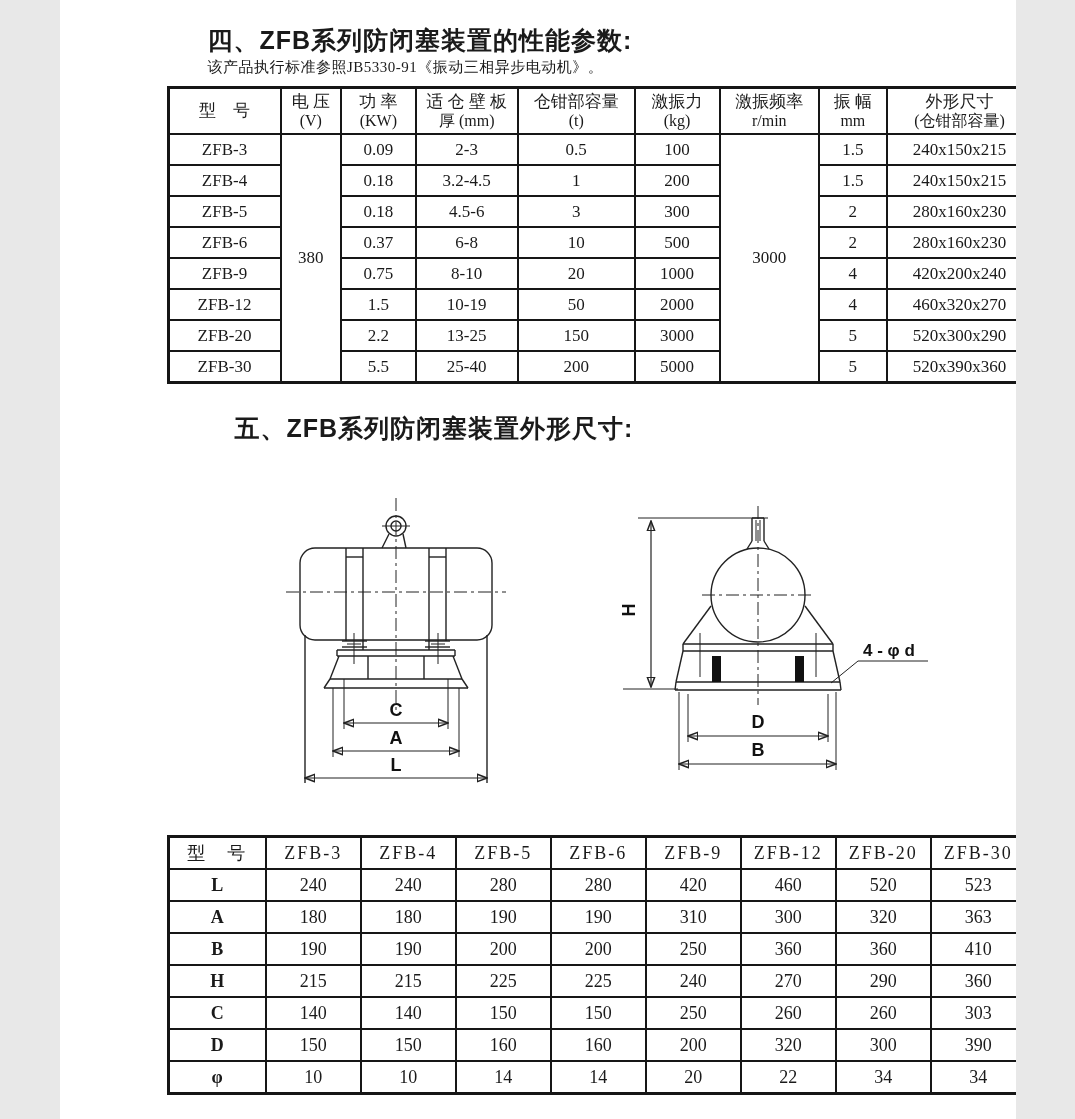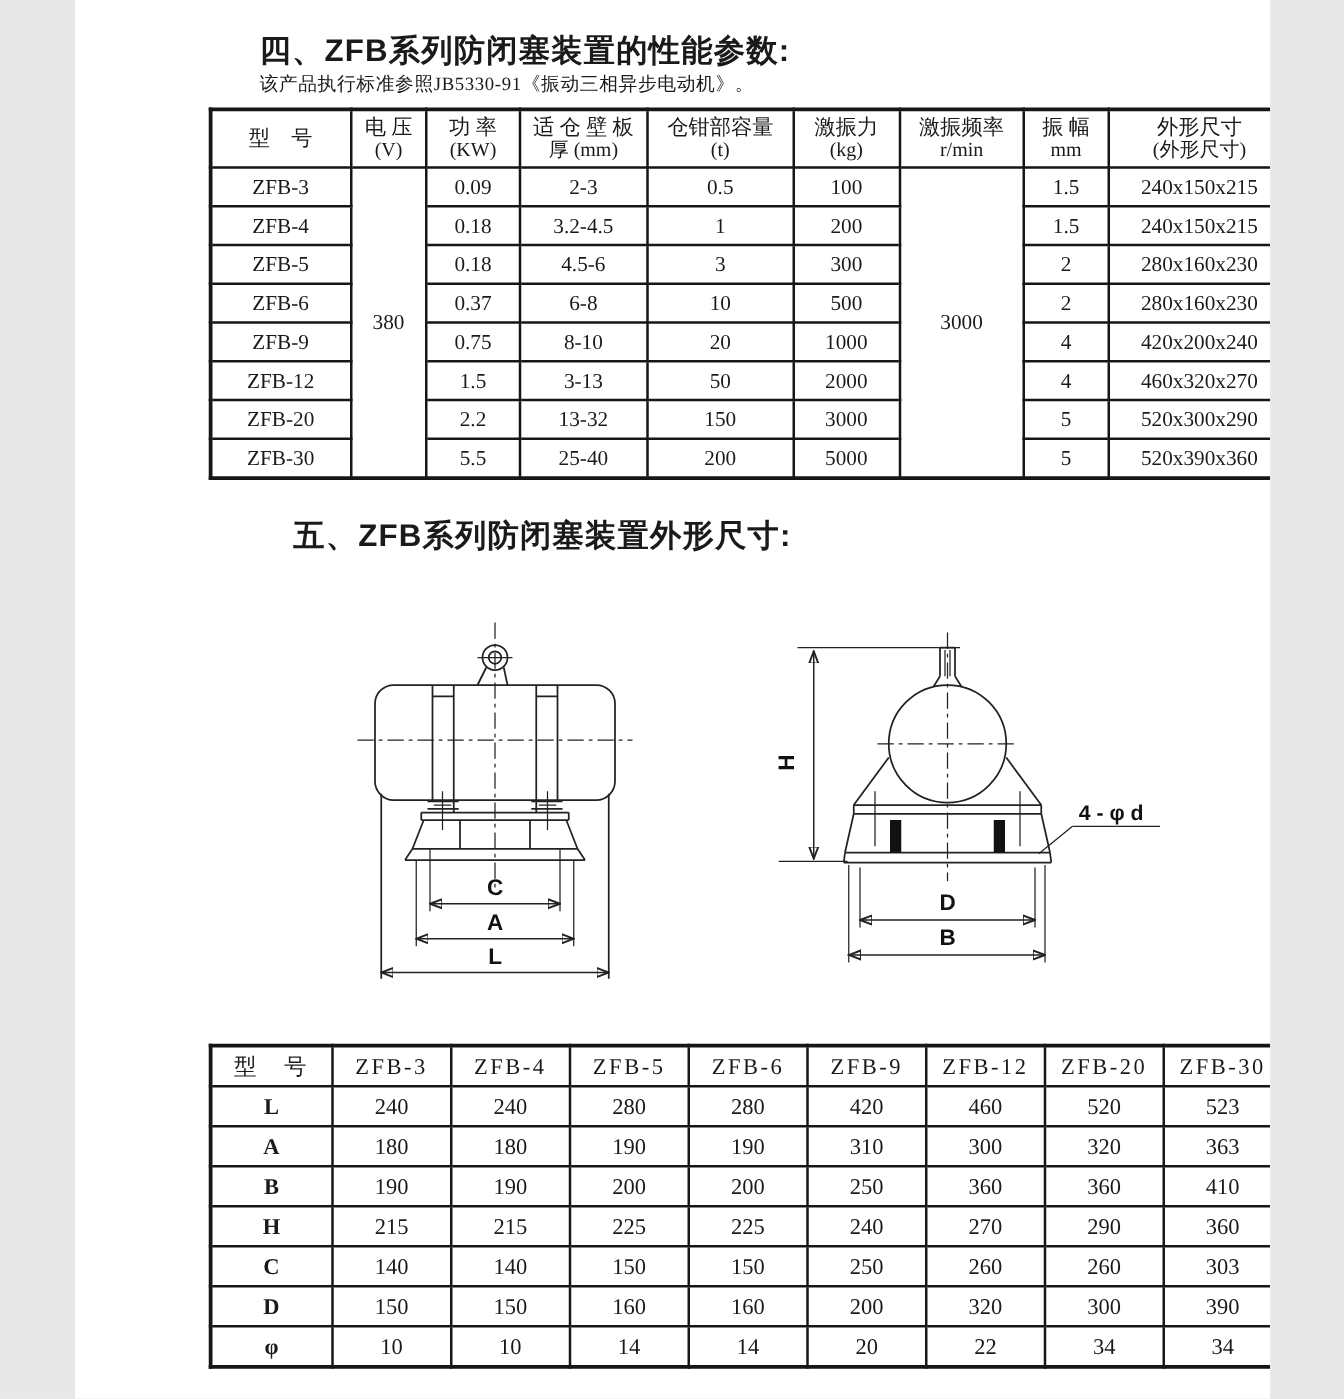--- a/index.html
+++ b/index.html
@@ -116,21 +116,21 @@
           <td>
             <div>激振频率</div>
             <div class="l2">r/min</div>
           </td>
           <td>
             <div>振 幅</div>
             <div class="l2">mm</div>
           </td>
           <td>
             <div>外形尺寸</div>
-            <div class="l2">(外形尺寸)</div>
+            <div class="l2">(仓钳部容量)</div>
           </td>
         </tr>
         <tr class="datarow">
           <td>ZFB-3</td>
           <td rowspan="8">380</td>
           <td>0.09</td>
           <td>2-3</td>
           <td>0.5</td>
           <td>100</td>
           <td rowspan="8">3000</td>
@@ -169,30 +169,30 @@
           <td>0.75</td>
           <td>8-10</td>
           <td>20</td>
           <td>1000</td>
           <td>4</td>
           <td>420x200x240</td>
         </tr>
         <tr class="datarow">
           <td>ZFB-12</td>
           <td>1.5</td>
-          <td>3-13</td>
+          <td>10-19</td>
           <td>50</td>
           <td>2000</td>
           <td>4</td>
           <td>460x320x270</td>
         </tr>
         <tr class="datarow">
           <td>ZFB-20</td>
           <td>2.2</td>
-          <td>13-32</td>
+          <td>13-25</td>
           <td>150</td>
           <td>3000</td>
           <td>5</td>
           <td>520x300x290</td>
         </tr>
         <tr class="datarow">
           <td>ZFB-30</td>
           <td>5.5</td>
           <td>25-40</td>
           <td>200</td>

